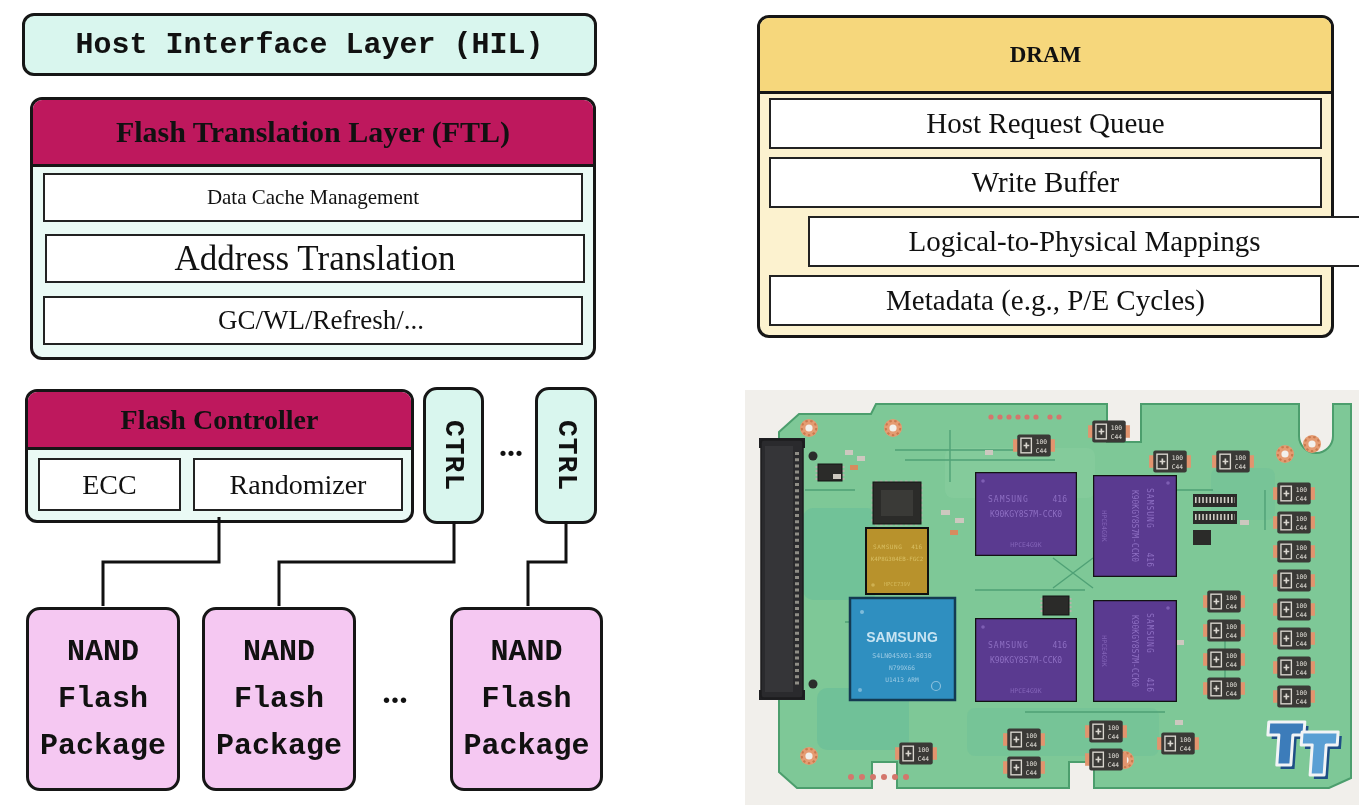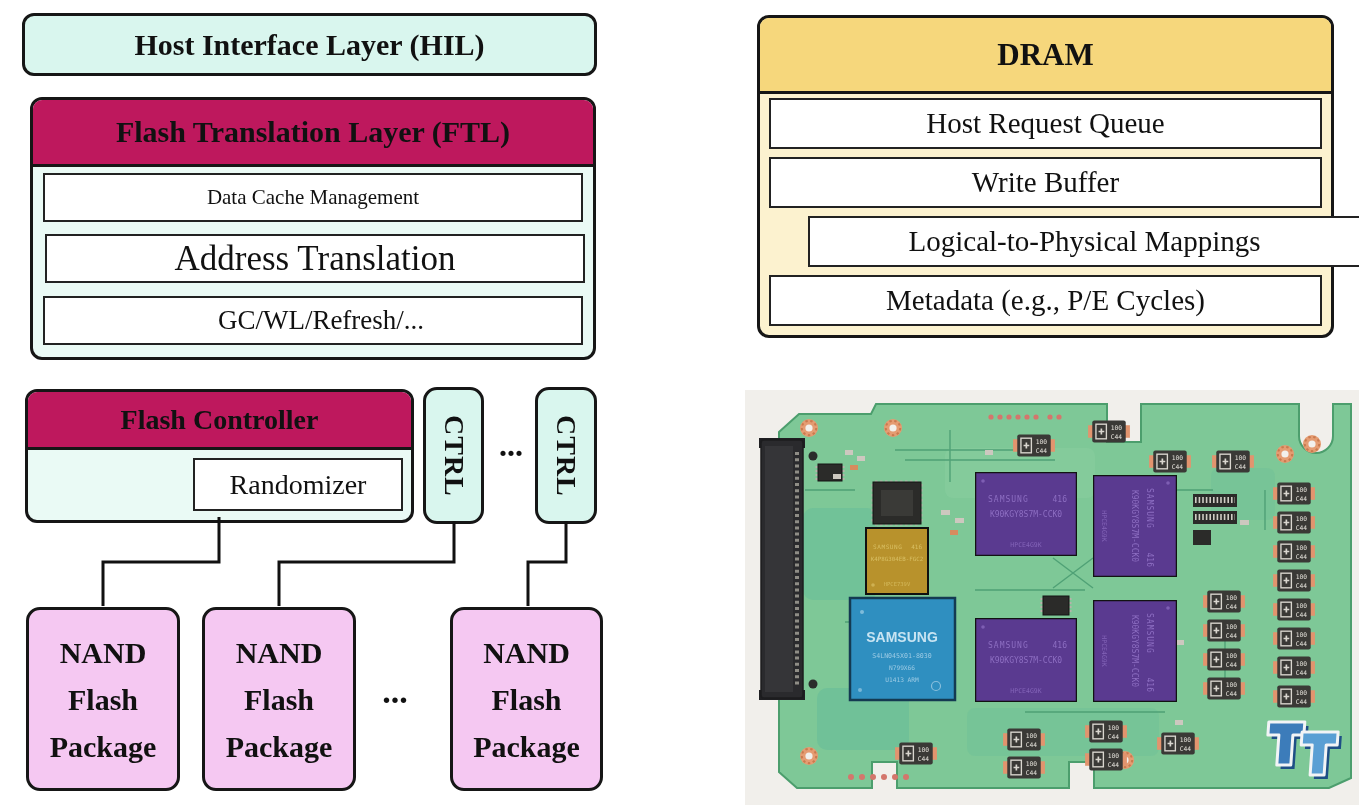--- a/index.html
+++ b/index.html
@@ -10,21 +10,21 @@
   .cyanlight{background:#eafaf5;}
   .pink{background:#f5c8f2;}
   .cream{background:#fcf2cf;}
   .divided-header{position:absolute;left:0;top:0;right:0;background:#be185d;
                   border-bottom:3px solid #161616;border-radius:9px 9px 0 0;
                   display:flex;align-items:center;justify-content:center;font-weight:bold;}
   .divided-header.goldh{background:#f6d77c;}
   .subrow{position:absolute;background:#ffffff;border:2px solid #222;box-sizing:border-box;
           display:flex;align-items:center;justify-content:center;}
   .fill-center{position:absolute;inset:0;display:flex;align-items:center;justify-content:center;
-               font-weight:bold;}
+               font-weight:bold;font-family:Liberation Mono, monospace;}
   .vertical-label{writing-mode:vertical-rl;font-weight:bold;font-size:28px;letter-spacing:1px;}
   .dots{position:absolute;font-weight:bold;color:#111;text-align:center;}
   svg text{font-family:"DejaVu Sans Mono",monospace;}
   svg text.sans{font-family:"Liberation Sans","DejaVu Sans",sans-serif;}
 </style>
 </head>
 <body>
 
 <div class="stage">
 
@@ -34,20 +34,21 @@
 
   <div class="panel cyanlight" style="left:30px;top:97px;width:566px;height:263px;">
     <div class="divided-header" style="height:64px;font-size:30px;">Flash Translation Layer (FTL)</div>
     <div class="subrow" style="left:10px;top:73px;width:540px;height:49px;font-size:21px;">Data Cache Management</div>
     <div class="subrow" style="left:12px;top:134px;width:540px;height:49px;font-size:35px;">Address Translation</div>
     <div class="subrow" style="left:10px;top:196px;width:540px;height:49px;font-size:27px;padding-left:16px;">GC/WL/Refresh/...</div>
   </div>
 
   <div class="panel cyanlight" style="left:25px;top:389px;width:389px;height:134px;">
     <div class="divided-header" style="height:55px;font-size:28px;">Flash Controller</div>
+    <div class="subrow" style="left:10px;top:66px;width:143px;height:53px;font-size:28px;">ECC</div>
     <div class="subrow" style="left:165px;top:66px;width:210px;height:53px;font-size:28px;">Randomizer</div>
   </div>
 
   <div class="panel cyan" style="left:423px;top:387px;width:61px;height:137px;border-radius:14px;">
     <div class="fill-center">
         <span class="vertical-label">CTRL</span>
       </div>
   </div>
   <div class="dots" style="left:486px;top:420px;width:50px;height:50px;line-height:50px;font-size:32px;">...</div>
   <div class="panel cyan" style="left:535px;top:387px;width:62px;height:137px;border-radius:14px;">
@@ -79,21 +80,21 @@
   <div class="dots" style="left:368px;top:662px;width:54px;height:60px;line-height:60px;font-size:34px;">...</div>
   <div class="panel pink" style="left:450px;top:607px;width:153px;height:184px;border-radius:14px;">
     <div class="fill-center" style="flex-direction:column;font-size:30px;line-height:47px;">
       <span>NAND</span>
       <span>Flash</span>
       <span>Package</span>
     </div>
   </div>
 
   <div class="panel cream" style="left:757px;top:15px;width:577px;height:323px;">
-    <div class="divided-header goldh" style="height:73px;font-size:31px;">DRAM</div>
+    <div class="divided-header goldh" style="height:73px;font-size:23px;">DRAM</div>
     <div class="subrow" style="left:9px;top:80px;width:553px;height:51px;font-size:29px;">Host Request Queue</div>
     <div class="subrow" style="left:9px;top:139px;width:553px;height:51px;font-size:29px;">Write Buffer</div>
     <div class="subrow" style="left:9px;top:198px;width:553px;height:51px;font-size:29px;margin-left:39px;">Logical-to-Physical Mappings</div>
     <div class="subrow" style="left:9px;top:257px;width:553px;height:51px;font-size:29px;">Metadata (e.g., P/E Cycles)</div>
   </div>
 
   <svg style="position:absolute;left:745px;top:390px;" width="614" height="415" viewBox="0 0 614 415">
     <defs>
       <symbol id="capsym" viewBox="0 0 40 22">
         <rect x="0" y="5" width="5" height="12" fill="#e2946e"></rect>

